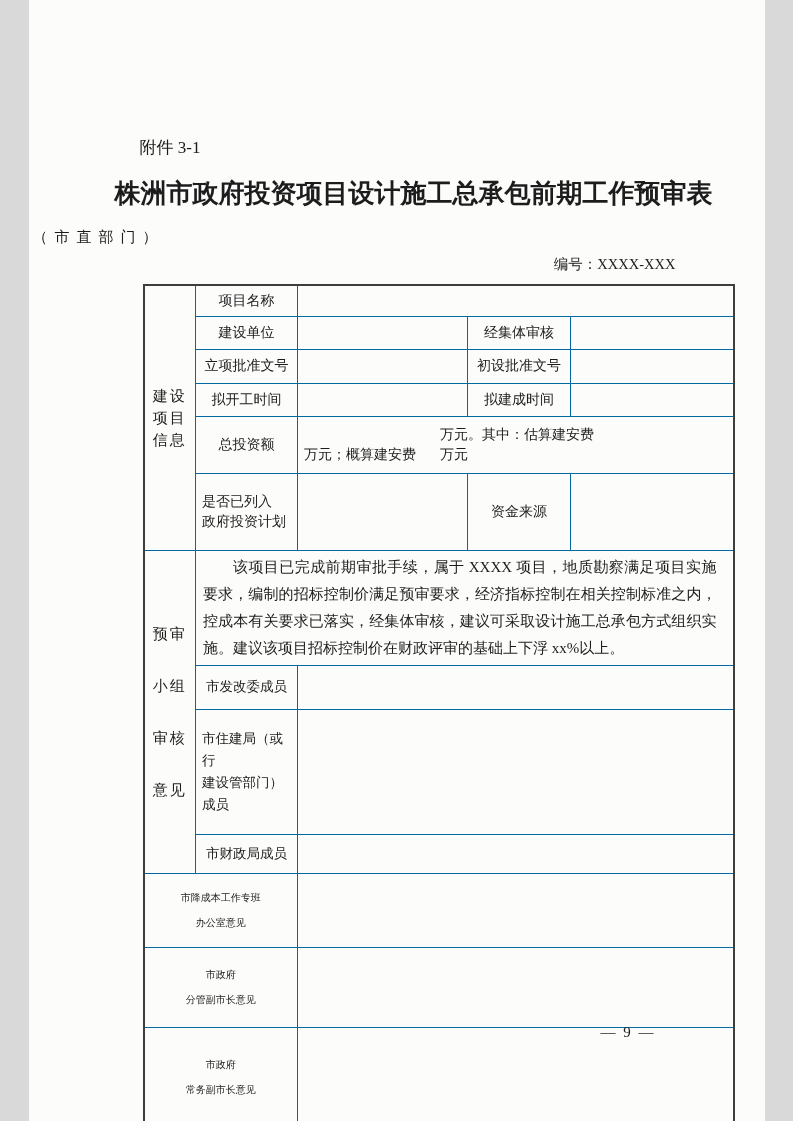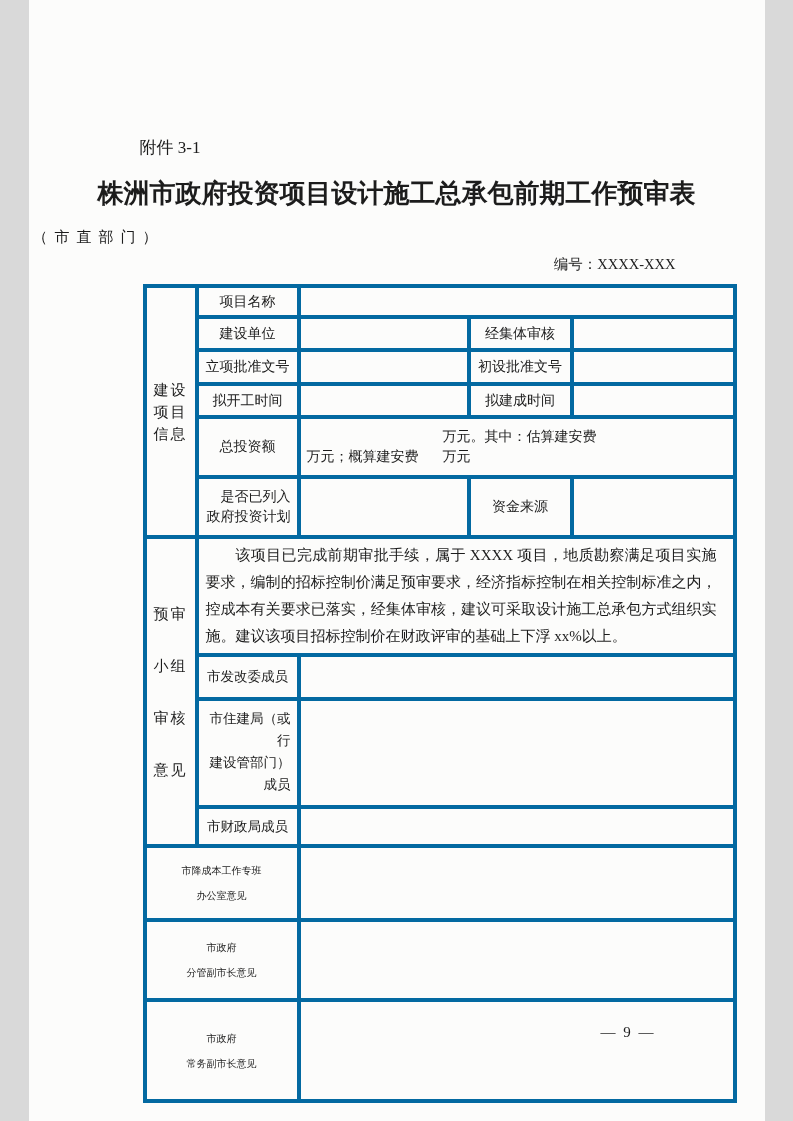--- a/index.html
+++ b/index.html
@@ -4,45 +4,45 @@
 <style>
   html,body { margin:0; padding:0; background:#d9d9d9; }
   .page {
     position:relative; width:736px; height:1121px; margin:0 auto;
     background:#fcfcfb; color:#1c1c1c;
     font-family:"Liberation Serif", serif;
     overflow:hidden;
   }
   .attachment { position:absolute; left:111px; top:136px; font-size:17px; }
   .title {
-    position:absolute; left:0; top:176px; width:100%;
+    position:absolute; left:17px; top:176px; width:100%;
     text-align:center; font-size:26px; font-weight:bold; letter-spacing:0; margin:0;
   }
   .subtitle {
     position:absolute; left:4px; top:228px; width:100%;
     font-size:15px; letter-spacing:7px;
   }
   .doc-number { position:absolute; right:89px; top:255px; font-size:14.5px; }
   .footer { position:absolute; right:109px; top:1024px; font-size:15px; letter-spacing:2px; }
 
   table.form {
     position:absolute; left:114px; top:284px; width:590px;
     border-collapse:collapse; table-layout:fixed;
     border:2px solid #3e3e3e;
   }
   td {
-    border:4px solid #0369a1; vertical-align:middle;
+    border:1px solid #0369a1; vertical-align:middle;
     font-size:14px; padding:0; overflow:hidden;
     box-sizing:border-box;
   }
   .pre { white-space:pre-line; }
   .c { text-align:center; }
   .spanner1 { font-size:15px; line-height:22px; letter-spacing:2px; }
   .spanner2 { font-size:15px; line-height:52px; letter-spacing:2px; }
-  .lbl-left { text-align:right; padding:8px 6px; line-height:20px;font-family:Liberation Mono, monospace; }
+  .lbl-left { text-align:left; padding:18px 6px; line-height:20px; }
   .member-lbl { font-size:13.5px; line-height:22px; }
   .big-lbl { font-size:10px; line-height:25px; }
   .opinion {
     text-align:justify; text-indent:2em; line-height:27px;
     font-size:15px; padding:3px 16px 3px 7px; vertical-align:top;
   }
   .inv { padding:8px 6px; line-height:20px; vertical-align:middle; }
   .inv .l1 { padding-left:136px; }
   .inv .l2 { position:relative; }
   .inv .l2 .b { position:absolute; left:136px; top:0; }

